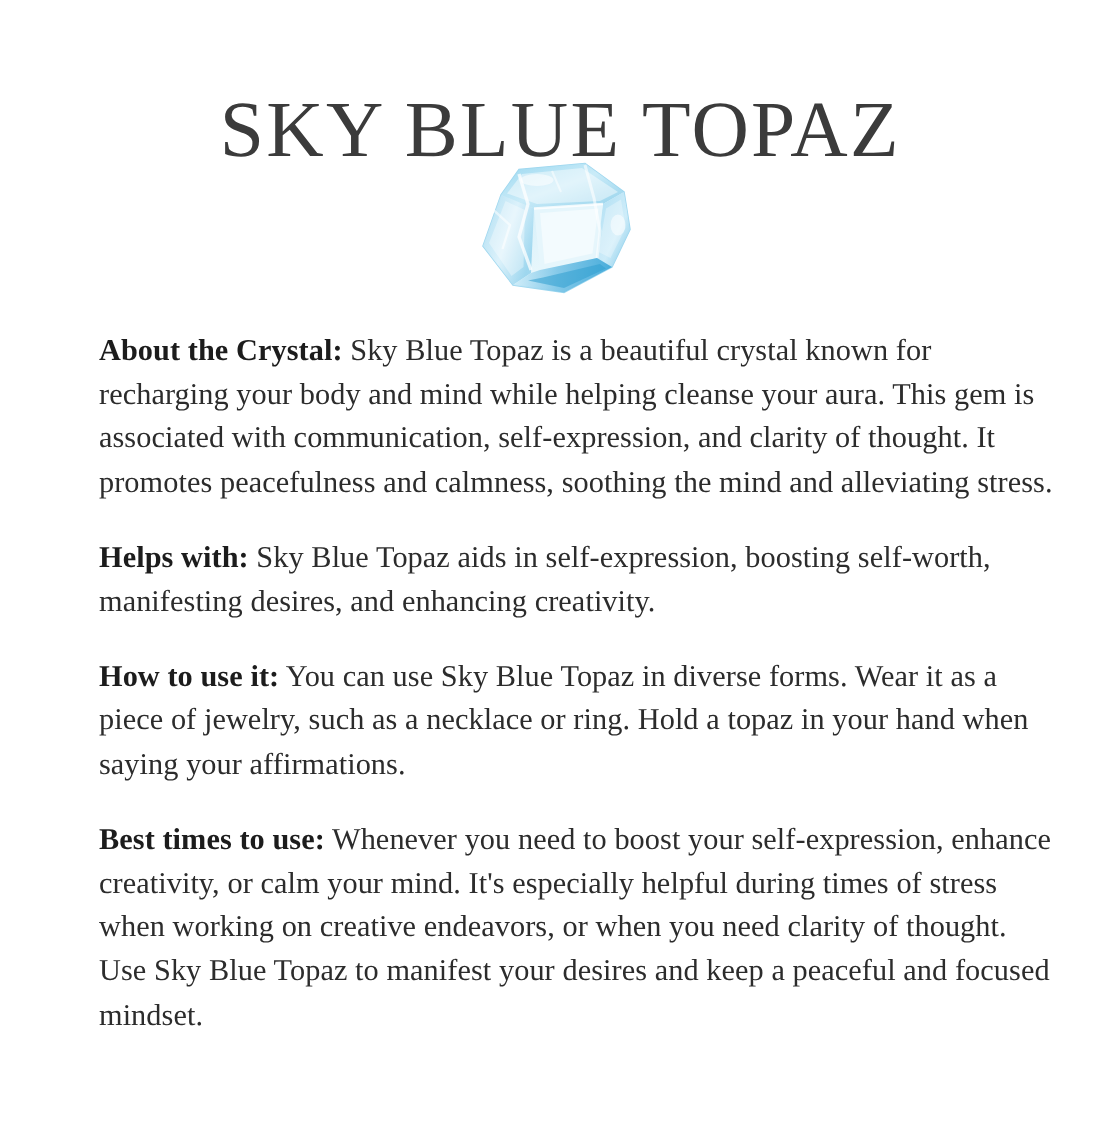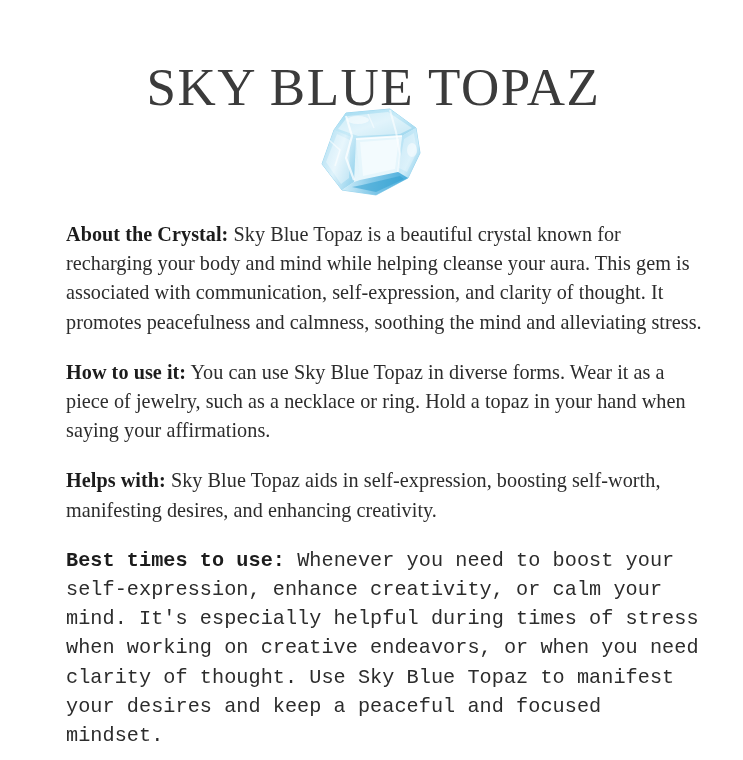--- a/index.html
+++ b/index.html
@@ -66,21 +66,21 @@
   }
   .para {
     font-family: "Liberation Serif", "DejaVu Serif", serif;
     font-size: 20.2px;
     line-height: 29.2px;
     color: #2c2c2c;
     margin: 0 0 21px 0;
     text-align: left;
     letter-spacing: 0.05px;
   }
-  .para:last-child { margin-bottom: 0; font-family: Liberation Mono, monospace; }
+  .para:last-child { margin-bottom: 0; }
   .para .lead {
     font-weight: 700;
     color: #1c1c1c;
   }
   .para .body-text {
     font-weight: 400;
   }
 </style>
 </head>
 <body>
@@ -146,20 +146,20 @@
       <path d="M52,8 L58,22" fill="none" stroke="#ffffff" stroke-width="1.4" opacity="0.5"></path>
       <ellipse cx="96" cy="44" rx="5" ry="7" fill="#ffffff" opacity="0.5"></ellipse>
       <ellipse cx="42" cy="14" rx="11" ry="4" fill="#ffffff" opacity="0.55"></ellipse>
     </svg>
   </div>
 
   <div class="content">
 
     <p class="para"><span class="lead">About the Crystal:</span><span class="body-text"> Sky Blue Topaz is a beautiful crystal known for recharging your body and mind while helping cleanse your aura. This gem is associated with communication, self-expression, and clarity of thought. It promotes peacefulness and calmness, soothing the mind and alleviating stress.</span></p>
 
+    <p class="para"><span class="lead">Helps with:</span><span class="body-text"> Sky Blue Topaz aids in self-expression, boosting self-worth, manifesting desires, and enhancing creativity.</span></p>
+
     <p class="para"><span class="lead">How to use it:</span><span class="body-text"> You can use Sky Blue Topaz in diverse forms. Wear it as a piece of jewelry, such as a necklace or ring. Hold a topaz in your hand when saying your affirmations.</span></p>
-
-    <p class="para"><span class="lead">Helps with:</span><span class="body-text"> Sky Blue Topaz aids in self-expression, boosting self-worth, manifesting desires, and enhancing creativity.</span></p>
 
     <p class="para"><span class="lead">Best times to use:</span><span class="body-text"> Whenever you need to boost your self-expression, enhance creativity, or calm your mind. It's especially helpful during times of stress when working on creative endeavors, or when you need clarity of thought. Use Sky Blue Topaz to manifest your desires and keep a peaceful and focused mindset.</span></p>
 
   </div>
 </div>
 
 </body></html>

